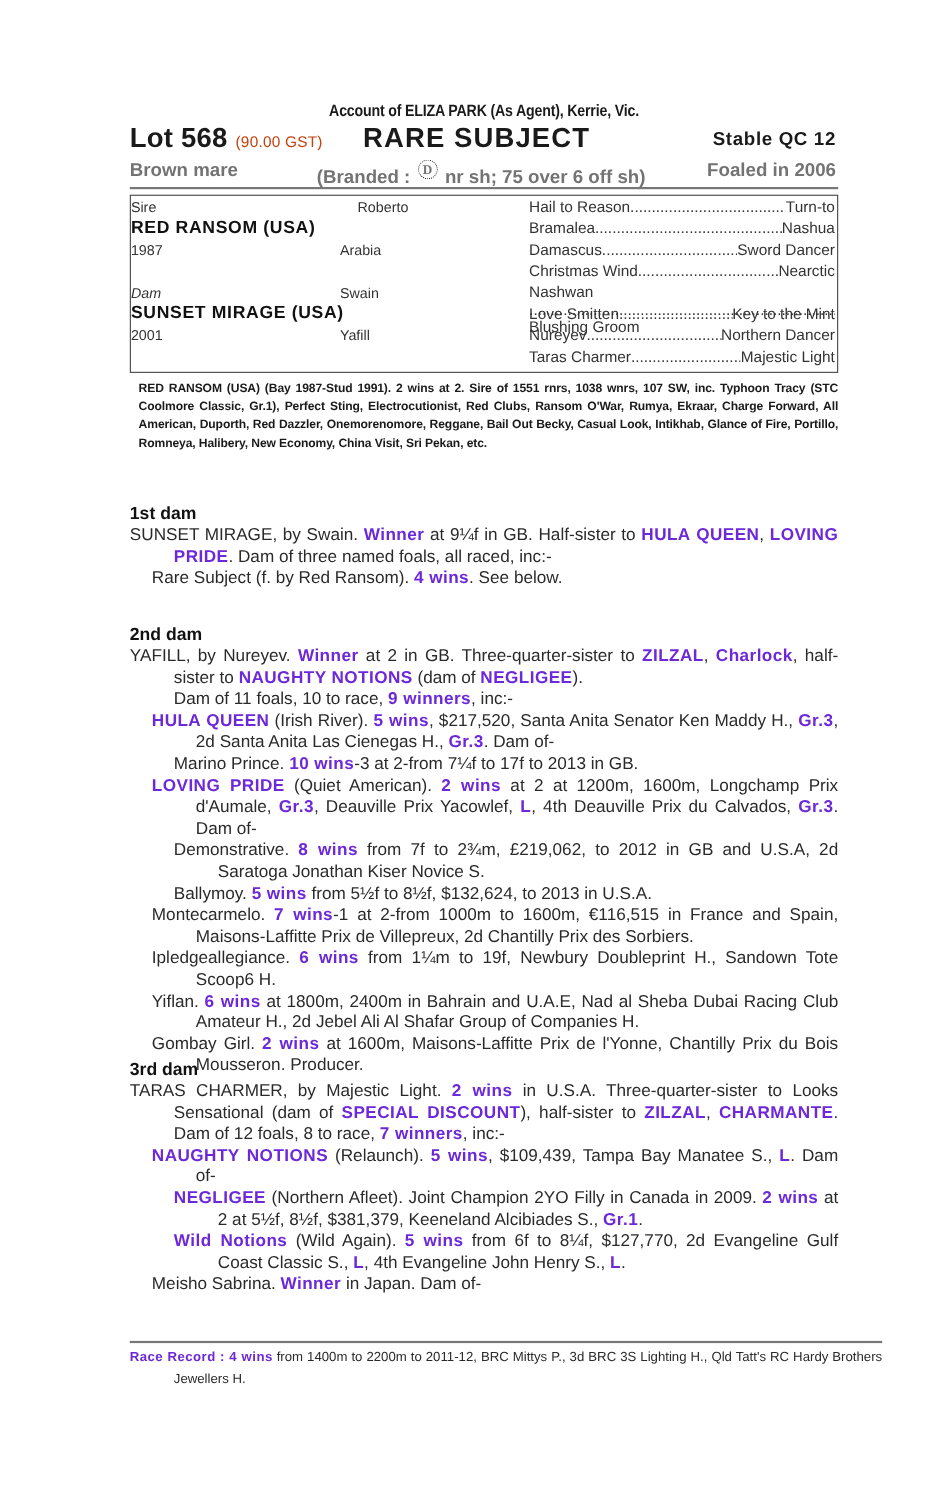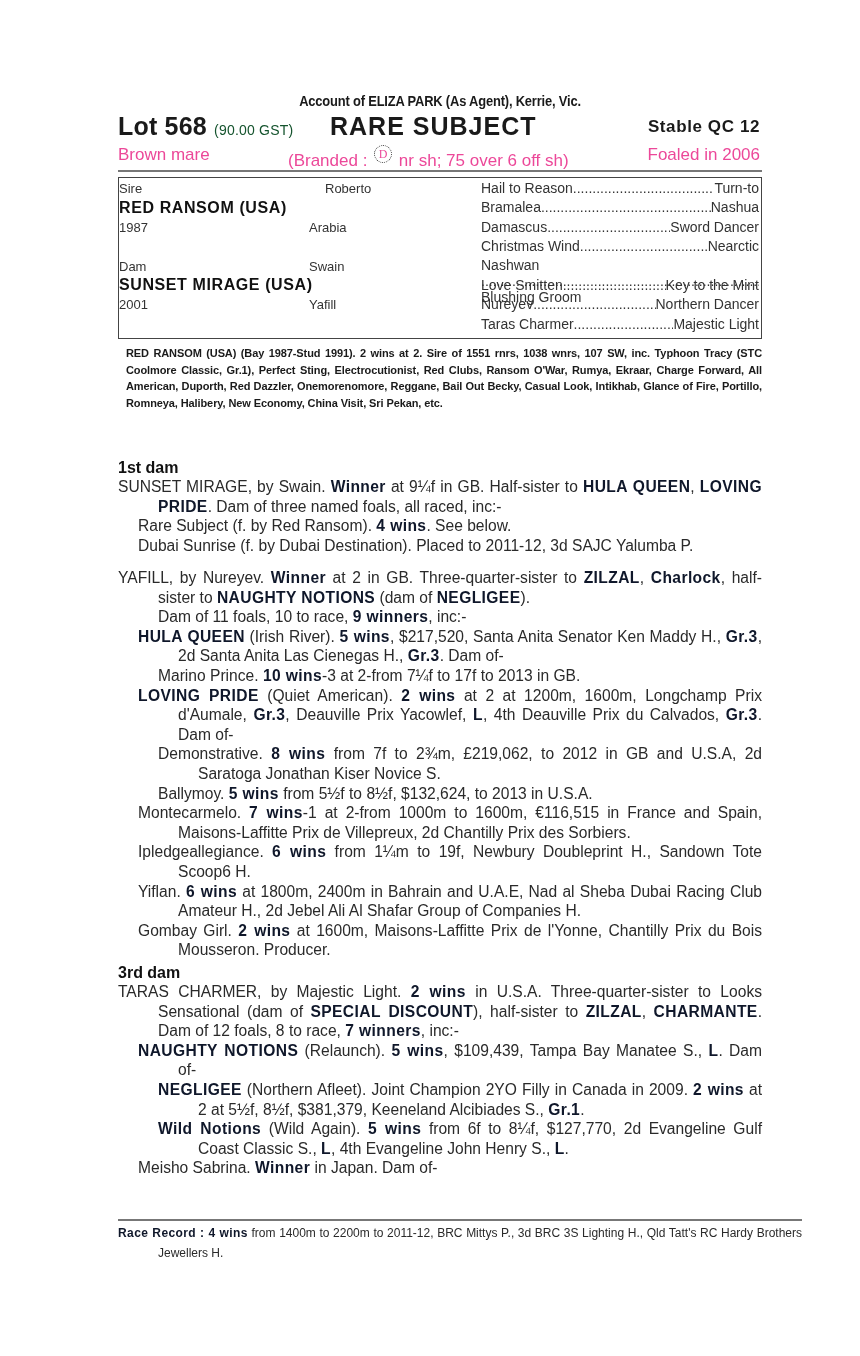--- a/index.html
+++ b/index.html
@@ -1,45 +1,45 @@
 <!DOCTYPE html>
 <html><head>
 <meta charset="utf-8">
 <style>
   html, body { margin:0; padding:0; background:#ffffff; }
   body { width:860px; height:1356px; position:relative; font-family:"Liberation Sans", sans-serif; color:#1a1a1a; }
   .page { position:absolute; left:118px; top:0; width:644px; }
   .consignor { position:absolute; top:92px; left:0; width:644px; text-align:center; font-weight:bold; font-size:15px; letter-spacing:-0.2px; transform:scaleX(0.86); transform-origin:center; }
   .lotline { position:absolute; top:112px; left:0; width:644px; height:28px; }
   .lotno { position:absolute; left:0; top:0; font-weight:bold; font-size:25px; letter-spacing:0.2px; }
-  .gst { font-weight:normal; font-size:14px; color:#14532d; }
+  .gst { font-weight:normal; font-size:14px; color:#c2410c; }
   .horse { position:absolute; left:212px; top:0; font-weight:bold; font-size:25px; letter-spacing:1px; }
   .stable { position:absolute; right:2px; top:5px; font-weight:bold; font-size:17px; letter-spacing:0.6px; }
-  .subline { position:absolute; top:145px; left:0; width:644px; height:22px; font-size:17px; color:#ec4899; }
+  .subline { position:absolute; top:145px; left:0; width:644px; height:22px; font-size:17px; color:#737373;font-weight:bold; }
   .subline .l { position:absolute; left:0; }
   .subline .c { position:absolute; left:170px; }
   .subline .r { position:absolute; right:2px; }
   .brand { display:inline-block; width:16px; height:16px; border:1px dotted #333; border-radius:50%; font-family:"Liberation Serif", serif; font-size:12px; line-height:16px; text-align:center; vertical-align:8px; margin:0 2px; }
   .rule { position:absolute; left:0; width:644px; border-top:2px solid #777; }
   .ped { position:absolute; top:177px; left:0; width:642px; height:160px; border:1.5px solid #444; }
   .ped .lc { position:absolute; left:0; top:0; width:356px; height:160px; }
   .ped .rc { position:absolute; left:362px; top:0; width:278px; height:160px; }
   .pl { position:absolute; font-size:13px; color:#333; }
   .pbig { position:absolute; font-size:16px; font-weight:bold; letter-spacing:0.6px; color:#111; }
   .gp { position:absolute; left:0; width:278px; font-size:14px; color:#333; display:flex; white-space:nowrap; }
   .gp .dots { flex:1; overflow:hidden; }
   .gp .dots::after { content:"................................................................................................................"; letter-spacing:0; }
   .sireblurb { position:absolute; top:345px; left:8px; width:636px; font-weight:900; font-size:11px; line-height:16.5px; letter-spacing:-0.1px; text-align:justify; font-family:"Liberation Sans", sans-serif; transform:scaleX(1.0); }
   .sec { position:absolute; left:0; width:644px; font-size:15.6px; line-height:19.6px; color:#2a2a2a; }
   .sec h3 { margin:0; font-size:16px; font-weight:900; color:#111; line-height:19px; }
   .p { text-align:justify; text-align-last:left; }
   .i0 { padding-left:40px; text-indent:-40px; }
   .i1 { padding-left:60px; text-indent:-40px; }
   .i2 { padding-left:80px; text-indent:-40px; }
-  .b { font-weight:900; color:#0f172a; letter-spacing:0.4px; }
+  .b { font-weight:900; color:#6d28d9; letter-spacing:0.4px; }
   .race { position:absolute; top:1219px; left:0; width:644px; border-top:2px solid #777; padding-top:3px; font-size:12px; line-height:19.6px; color:#2a2a2a; }
 </style>
 </head>
 <body>
 
 <div class="page">
 
   <div class="consignor">Account of ELIZA PARK (As Agent), Kerrie, Vic.</div>
 
   <div class="lotline">
@@ -64,21 +64,21 @@
   <div class="rule" style="top:170px;"></div>
 
   <div class="ped">
     <div class="lc">
       <span class="pl" style="left:0px;top:3px;">Sire</span>
       <span class="pl" style="left:190px;top:3px;margin-left:16px;">Roberto</span>
       <span class="pbig" style="left:0px;top:21px;">RED RANSOM (USA)</span>
       <span class="pl" style="left:0px;top:42px;">1987</span>
       <span class="pl" style="left:190px;top:42px;">Arabia</span>
 
-      <span class="pl" style="left:0px;top:81px;">Dam</span>
+      <span class="pl" style="left:0px;top:81px;font-style:italic;">Dam</span>
       <span class="pl" style="left:190px;top:81px;">Swain</span>
       <span class="pbig" style="left:0px;top:98px;">SUNSET MIRAGE (USA)</span>
       <span class="pl" style="left:0px;top:119px;">2001</span>
       <span class="pl" style="left:190px;top:119px;">Yafill</span>
     </div>
     <div class="rc">
       <div class="gp" style="top:2px;">
           <span>Hail to Reason</span>
           <span class="dots"></span>
           <span>Turn-to</span>
@@ -120,24 +120,24 @@
         </div>
     </div>
   </div>
 
   <div class="sireblurb p">RED RANSOM (USA) (Bay 1987-Stud 1991). 2 wins at 2. Sire of 1551 rnrs, 1038 wnrs, 107 SW, inc. Typhoon Tracy (STC Coolmore Classic, Gr.1), Perfect Sting, Electrocutionist, Red Clubs, Ransom O'War, Rumya, Ekraar, Charge Forward, All American, Duporth, Red Dazzler, Onemorenomore, Reggane, Bail Out Becky, Casual Look, Intikhab, Glance of Fire, Portillo, Romneya, Halibery, New Economy, China Visit, Sri Pekan, etc.</div>
 
   <div class="sec" style="top:458px;">
     <h3>1st dam</h3>
     <div class="p i0"><span>SUNSET MIRAGE, by Swain. </span><span class="b">Winner</span><span> at 9¼f in GB. Half-sister to </span><span class="b">HULA QUEEN</span><span>, </span><span class="b">LOVING PRIDE</span><span>. Dam of three named foals, all raced, inc:-</span></div>
     <div class="p i1"><span>Rare Subject (f. by Red Ransom). </span><span class="b">4 wins</span><span>. See below.</span></div>
-    <div class="p i1"><span>Dubai Sunrise (f. by Dubai Destination). Placed to 2011-12, 3d SAJC Yalumba P.</span></div>
   </div>
 
   <div class="sec" style="top:568px;">
+    <h3>2nd dam</h3>
     <div class="p i0"><span>YAFILL, by Nureyev. </span><span class="b">Winner</span><span> at 2 in GB. Three-quarter-sister to </span><span class="b">ZILZAL</span><span>, </span><span class="b">Charlock</span><span>, half-sister to </span><span class="b">NAUGHTY NOTIONS</span><span> (dam of </span><span class="b">NEGLIGEE</span><span>).</span></div>
     <div class="p" style="padding-left:40px;"><span>Dam of 11 foals, 10 to race, </span><span class="b">9 winners</span><span>, inc:-</span></div>
     <div class="p i1"><span class="b">HULA QUEEN</span><span> (Irish River). </span><span class="b">5 wins</span><span>, $217,520, Santa Anita Senator Ken Maddy H., </span><span class="b">Gr.3</span><span>, 2d Santa Anita Las Cienegas H., </span><span class="b">Gr.3</span><span>. Dam of-</span></div>
     <div class="p i2"><span>Marino Prince. </span><span class="b">10 wins</span><span>-3 at 2-from 7¼f to 17f to 2013 in GB.</span></div>
     <div class="p i1"><span class="b">LOVING PRIDE</span><span> (Quiet American). </span><span class="b">2 wins</span><span> at 2 at 1200m, 1600m, Longchamp Prix d'Aumale, </span><span class="b">Gr.3</span><span>, Deauville Prix Yacowlef, </span><span class="b">L</span><span>, 4th Deauville Prix du Calvados, </span><span class="b">Gr.3</span><span>. Dam of-</span></div>
     <div class="p i2"><span>Demonstrative. </span><span class="b">8 wins</span><span> from 7f to 2¾m, £219,062, to 2012 in GB and U.S.A, 2d Saratoga Jonathan Kiser Novice S.</span></div>
     <div class="p i2"><span>Ballymoy. </span><span class="b">5 wins</span><span> from 5½f to 8½f, $132,624, to 2013 in U.S.A.</span></div>
     <div class="p i1"><span>Montecarmelo. </span><span class="b">7 wins</span><span>-1 at 2-from 1000m to 1600m, €116,515 in France and Spain, Maisons-Laffitte Prix de Villepreux, 2d Chantilly Prix des Sorbiers.</span></div>
     <div class="p i1"><span>Ipledgeallegiance. </span><span class="b">6 wins</span><span> from 1¼m to 19f, Newbury Doubleprint H., Sandown Tote Scoop6 H.</span></div>
     <div class="p i1"><span>Yiflan. </span><span class="b">6 wins</span><span> at 1800m, 2400m in Bahrain and U.A.E, Nad al Sheba Dubai Racing Club Amateur H., 2d Jebel Ali Al Shafar Group of Companies H.</span></div>

